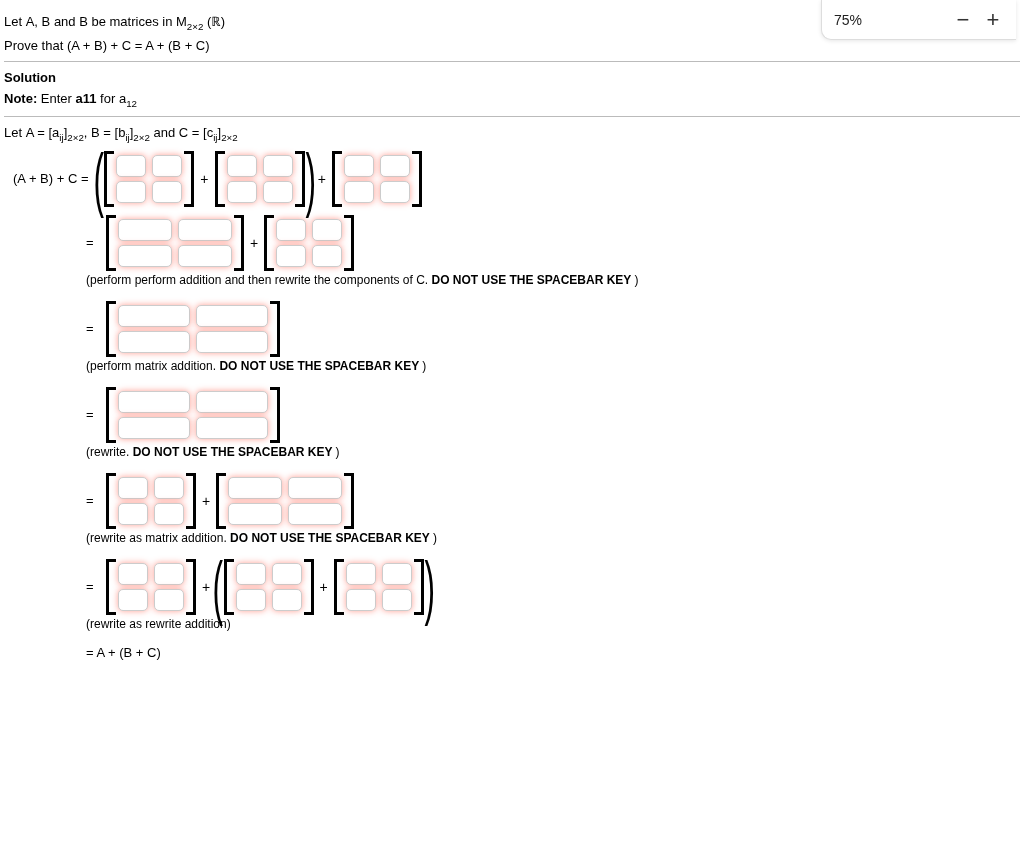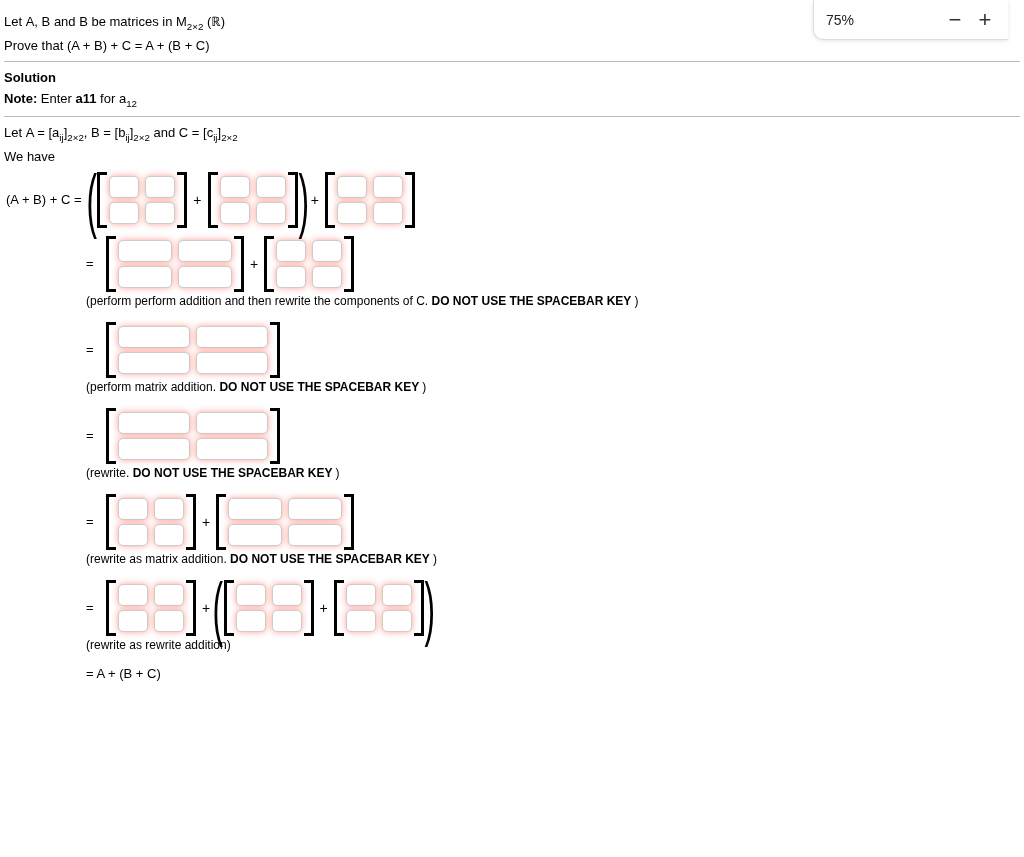--- a/index.html
+++ b/index.html
@@ -7,21 +7,21 @@
     padding: 0;
     font-family: -apple-system, BlinkMacSystemFont, "Segoe UI", Helvetica, Arial, sans-serif;
     font-size: 13px;
     color: #000;
     background: #fff;
     width: 1024px;
   }
   .zoom-widget {
     position: absolute;
     top: 0;
-    right: 16px;
+    right: 8px;
     width: 195px;
     height: 40px;
     background: #fff;
     border: 1px solid #ddd;
     border-top: none;
     border-right: none;
     border-radius: 0 0 0 10px;
     box-shadow: 0 1px 4px rgba(0,0,0,0.1);
     display: flex;
     align-items: center;
@@ -39,21 +39,21 @@
   }
 
   .content { padding: 6px 4px 20px 4px; }
   .content p { margin: 6px 0; }
   hr.sep { border: none; border-top: 1px solid #bbb; margin: 8px 0; }
 
   .note b { font-weight: bold; }
 
   
   .row { display:flex; align-items:center; margin: 8px 0 2px 82px; }
-  .row.first { margin-left: 2px; }
+  .row.first { margin-left: 9px; }
   .row .lead { width: 82px; text-align:left; }
   .row.eq .eqs { width: 18px; text-align:left; }
   .caption { margin: 2px 0 14px 82px; font-size: 12px; }
 
   
   .mat {
     display:inline-flex;
     align-items:stretch;
     margin: 0 2px;
   }
@@ -135,21 +135,20 @@
   <p class="note">
     <b>Note:</b><span> Enter </span><b>a11</b><span> for </span><span class="serif">a</span><sub class="serif">12</sub>
   </p>
 
   <hr class="sep">
 
   <p>
     <span>Let </span><span class="serif">A = [a</span><sub class="serif">ij</sub><span class="serif">]</span><sub class="serif">2×2</sub><span class="serif">, B = [b</span><sub class="serif">ij</sub><span class="serif">]</span><sub class="serif">2×2</sub><span> and </span><span class="serif">C = [c</span><sub class="serif">ij</sub><span class="serif">]</span><sub class="serif">2×2</sub>
   </p>
 
-  <p>We have</p>
 
   <div class="row first">
     <span class="lead serif">(A + B) + C =</span>
     <span class="paren">
         <span class="arc">(</span>
       </span>
     <span class="mat">
       <span class="br l">
           <span class="top"></span>
           <span class="mid"></span>

